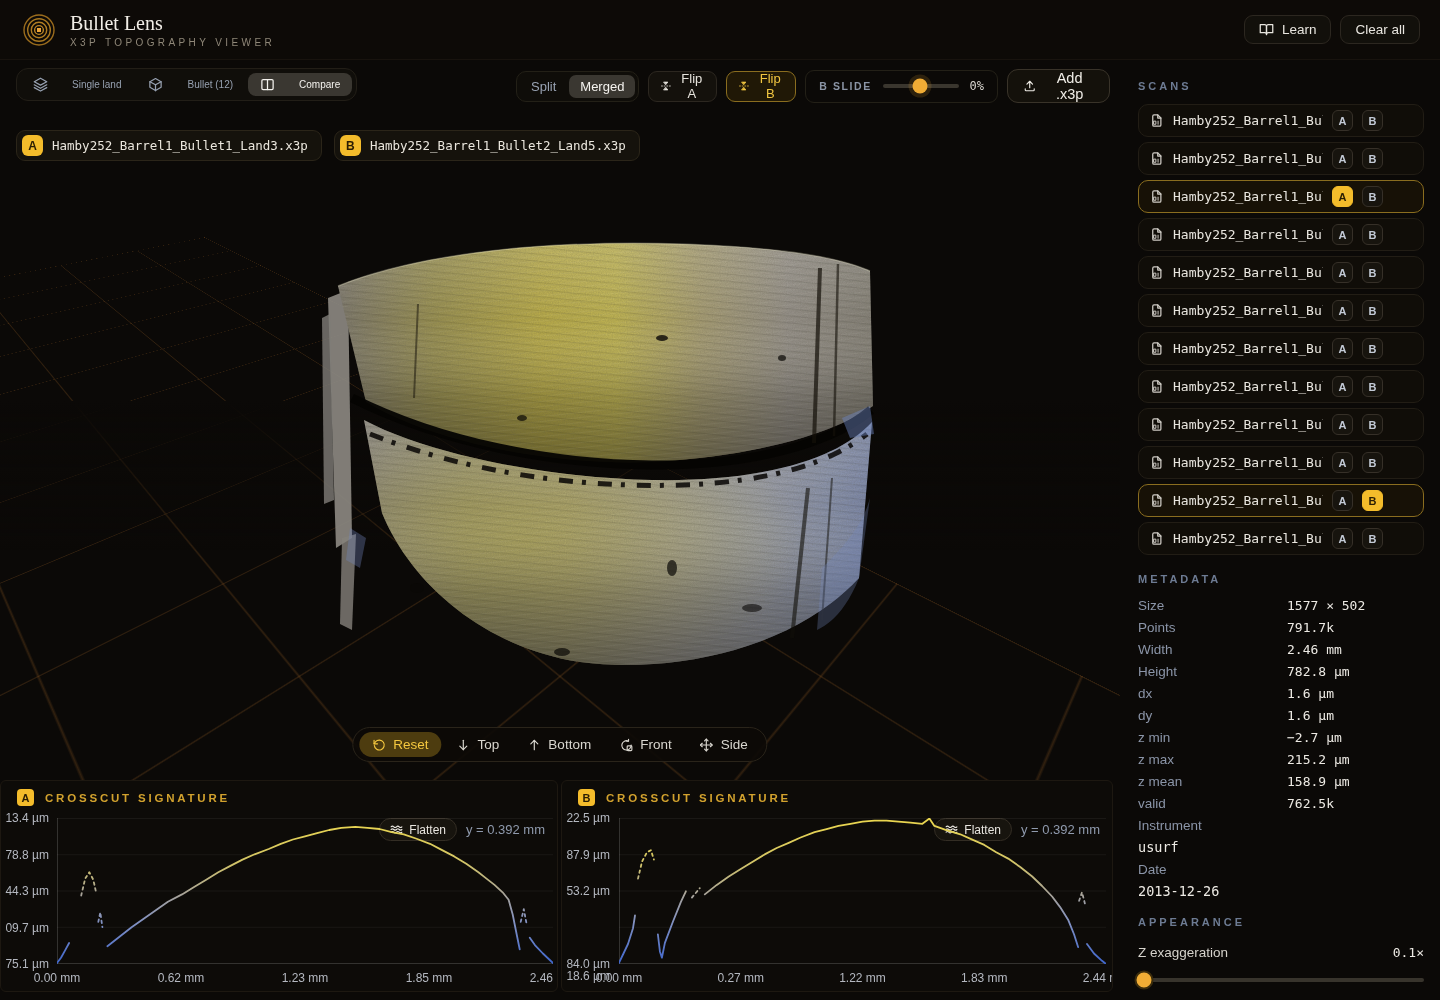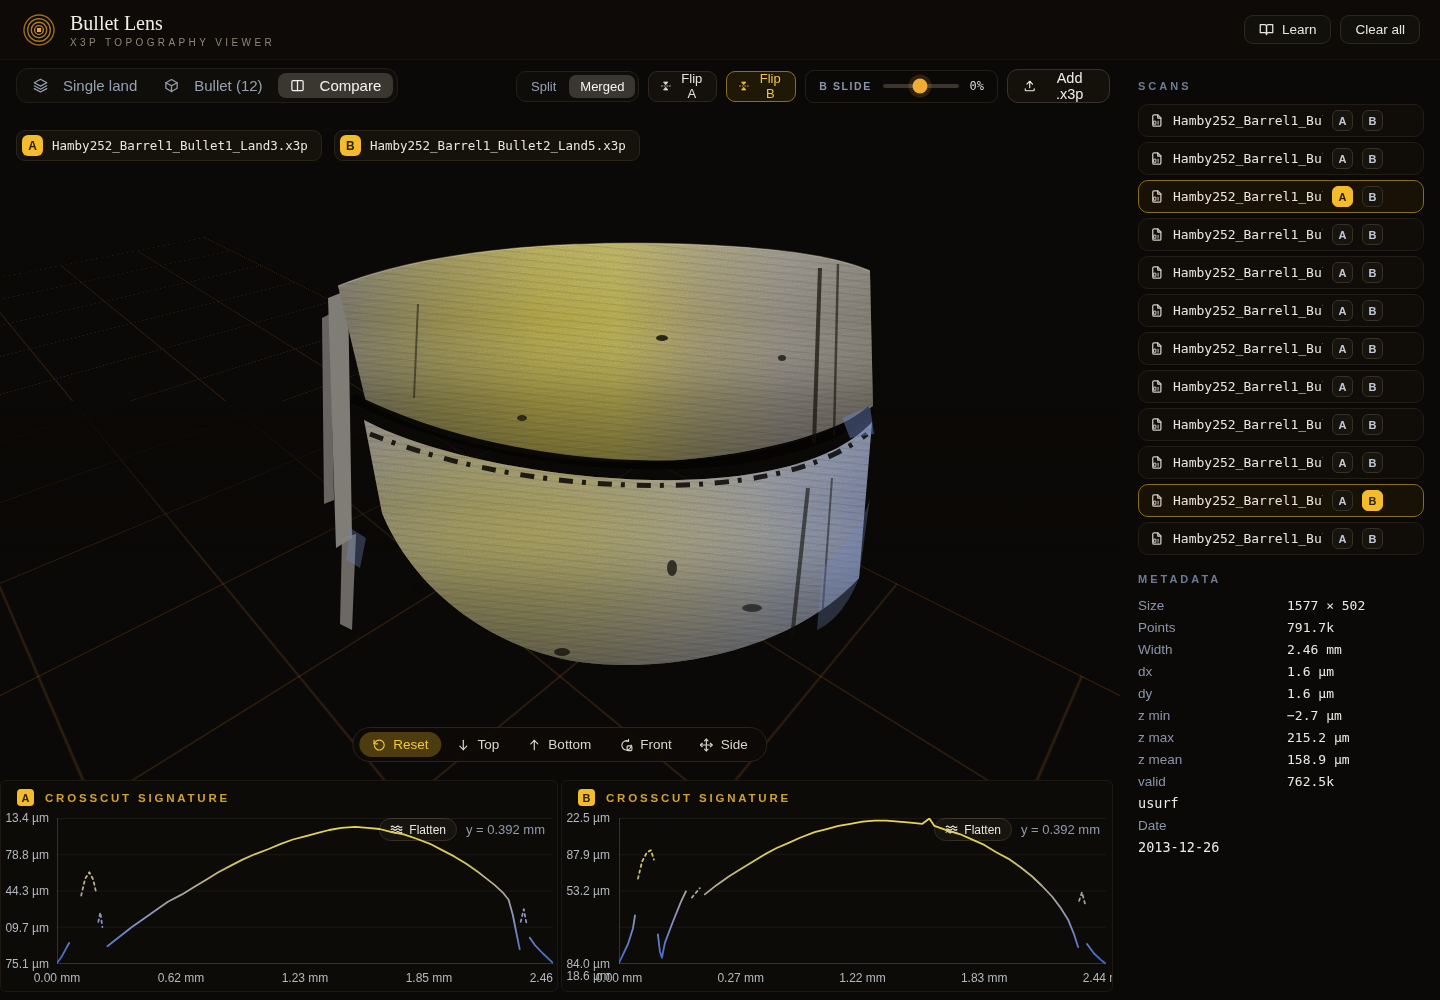--- a/index.html
+++ b/index.html
@@ -18,22 +18,22 @@
   .app-title{font-family:"Liberation Serif", serif;font-size:20px;color:#f1ede6;line-height:22px}
   .app-subtitle{font-size:10px;letter-spacing:3.4px;color:#8f8778;margin-top:3px}
   .header-actions{margin-left:auto;display:flex;gap:9px}
   .hbtn{display:flex;align-items:center;gap:8px;height:29px;padding:0 14px;border-radius:9px;
     border:1px solid #2c2720;background:#12100b;color:#e8e5df;font-size:13.5px}
 
   
   .toolbar{position:absolute;top:68px;left:16px;width:1088px;height:36px}
   .mode-pill{position:absolute;left:0;top:0;display:flex;gap:3px;padding:4px;background:#100e0a;
     border:1px solid #221e17;border-radius:12px}
-  .mode{display:flex;align-items:center;gap:15px;padding:4px 12px;border-radius:8px;border:none;
-    background:transparent;color:#96a0b0;font-size:15px}
+  .mode{display:flex;align-items:center;gap:24px;padding:4px 12px;border-radius:8px;border:none;
+    background:transparent;color:#96a0b0;font-size:10px}
   .mode.active{background:#3a3731;color:#f4f2ee}
   .center-controls{position:absolute;left:500px;top:0;height:36px;display:flex;gap:9px;align-items:center}
   .segmented{display:flex;gap:2px;padding:3px;background:#0f0d09;border:1px solid #232017;border-radius:10px}
   .seg-btn{padding:4px 11px;border-radius:7px;border:none;background:transparent;color:#98a2b2;font-size:13px}
   .seg-btn.active{background:#3a3731;color:#f4f2ee}
   .flip{display:flex;align-items:center;gap:6px;height:31px;padding:0 11px;border-radius:9px;
     border:1px solid #2c2720;background:#14110c;color:#e6e3dc;font-size:13px}
   .flip.flip-active{border-color:#8a6d1f;background:#201806;color:#f0c540}
   .slide-pill{display:flex;align-items:center;gap:11px;height:31px;padding:0 13px;border-radius:9px;
     border:1px solid #232017;width:192px}
@@ -592,20 +592,24 @@
         </div>
         <div class="meta-row">
           <span class="meta-label">Points</span>
           <span class="meta-value">791.7k</span>
         </div>
         <div class="meta-row">
           <span class="meta-label">Width</span>
           <span class="meta-value">2.46 mm</span>
         </div>
         <div class="meta-row">
+          <span class="meta-label">Height</span>
+          <span class="meta-value">782.8 µm</span>
+        </div>
+        <div class="meta-row">
           <span class="meta-label">dx</span>
           <span class="meta-value">1.6 µm</span>
         </div>
         <div class="meta-row">
           <span class="meta-label">dy</span>
           <span class="meta-value">1.6 µm</span>
         </div>
         <div class="meta-row">
           <span class="meta-label">z min</span>
           <span class="meta-value">−2.7 µm</span>
@@ -617,19 +621,30 @@
         <div class="meta-row">
           <span class="meta-label">z mean</span>
           <span class="meta-value">158.9 µm</span>
         </div>
         <div class="meta-row">
           <span class="meta-label">valid</span>
           <span class="meta-value">762.5k</span>
         </div>
       </div>
     <div id="meta-blocks">
+        <div class="meta-block-label">Instrument</div>
         <div class="meta-block-value">usurf</div>
         <div class="meta-block-label">Date</div>
         <div class="meta-block-value">2013-12-26</div>
       </div>
   </div>
 
+  <div class="appearance">
+    <div class="section-title">APPEARANCE</div>
+    <div class="zex-row">
+      <span class="zex-label">Z exaggeration</span>
+      <span class="zex-value">0.1×</span>
+    </div>
+    <div class="zex-track">
+      <div class="zex-thumb" id="zex-thumb" style="left: 2%;"></div>
+    </div>
+  </div>
 </div>
 
 </body></html>

